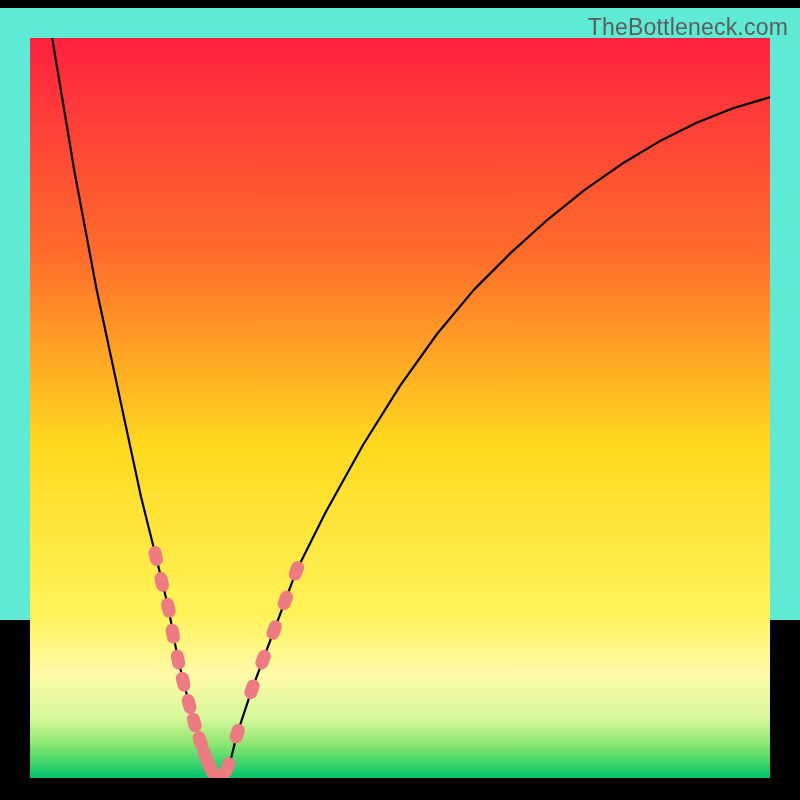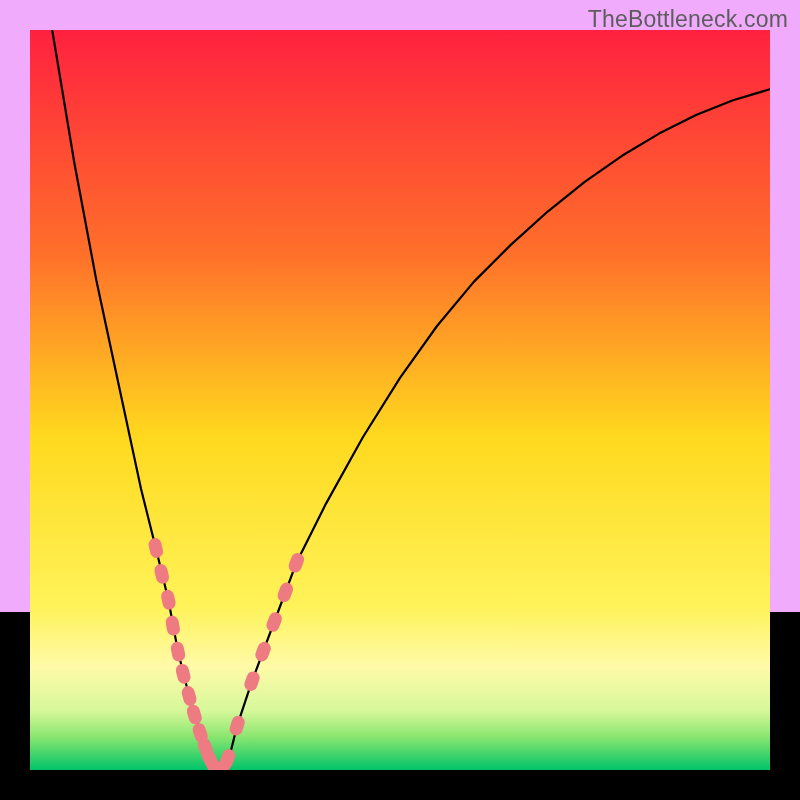--- a/index.html
+++ b/index.html
@@ -8,21 +8,22 @@
     width: 800px;
     height: 800px;
     background: #000;
     overflow: hidden;
     font-family: Arial, Helvetica, sans-serif;
   }
   .outer {
     position: relative;
     width: 800px;
     height: 612px;
-    background: #f0abfc;
+    background: #5eead4;
+    margin-top: 8px;
   }
   .plot {
     position: absolute;
     left: 30px;
     top: 30px;
     width: 740px;
     height: 740px;
     overflow: hidden;
   }
   .watermark {

